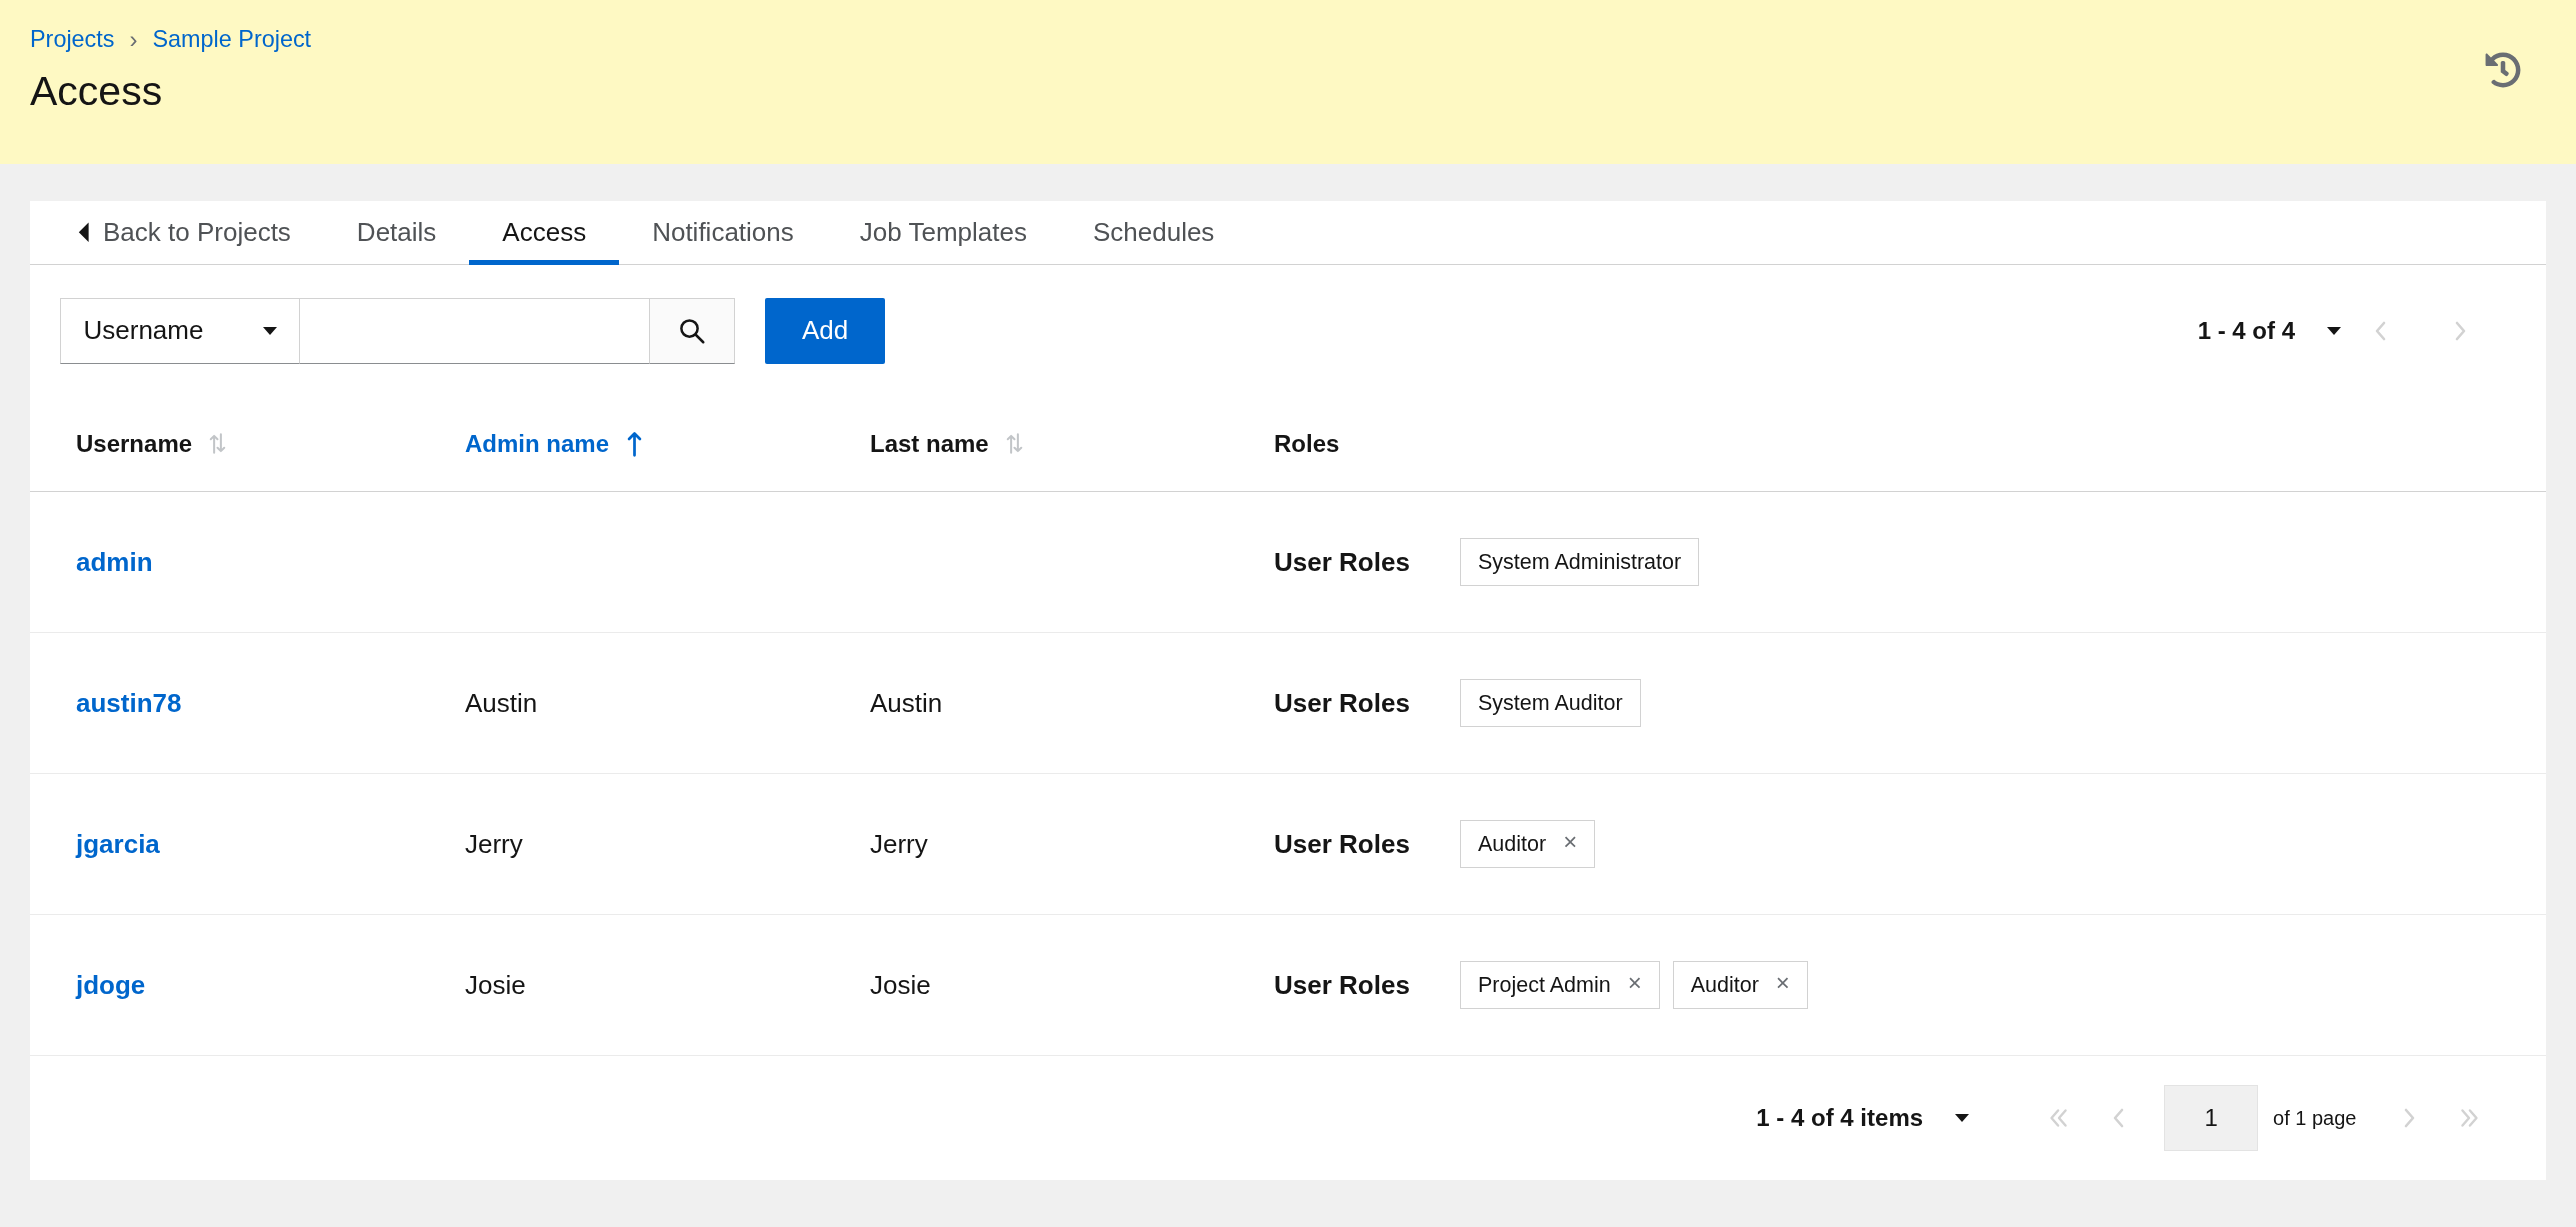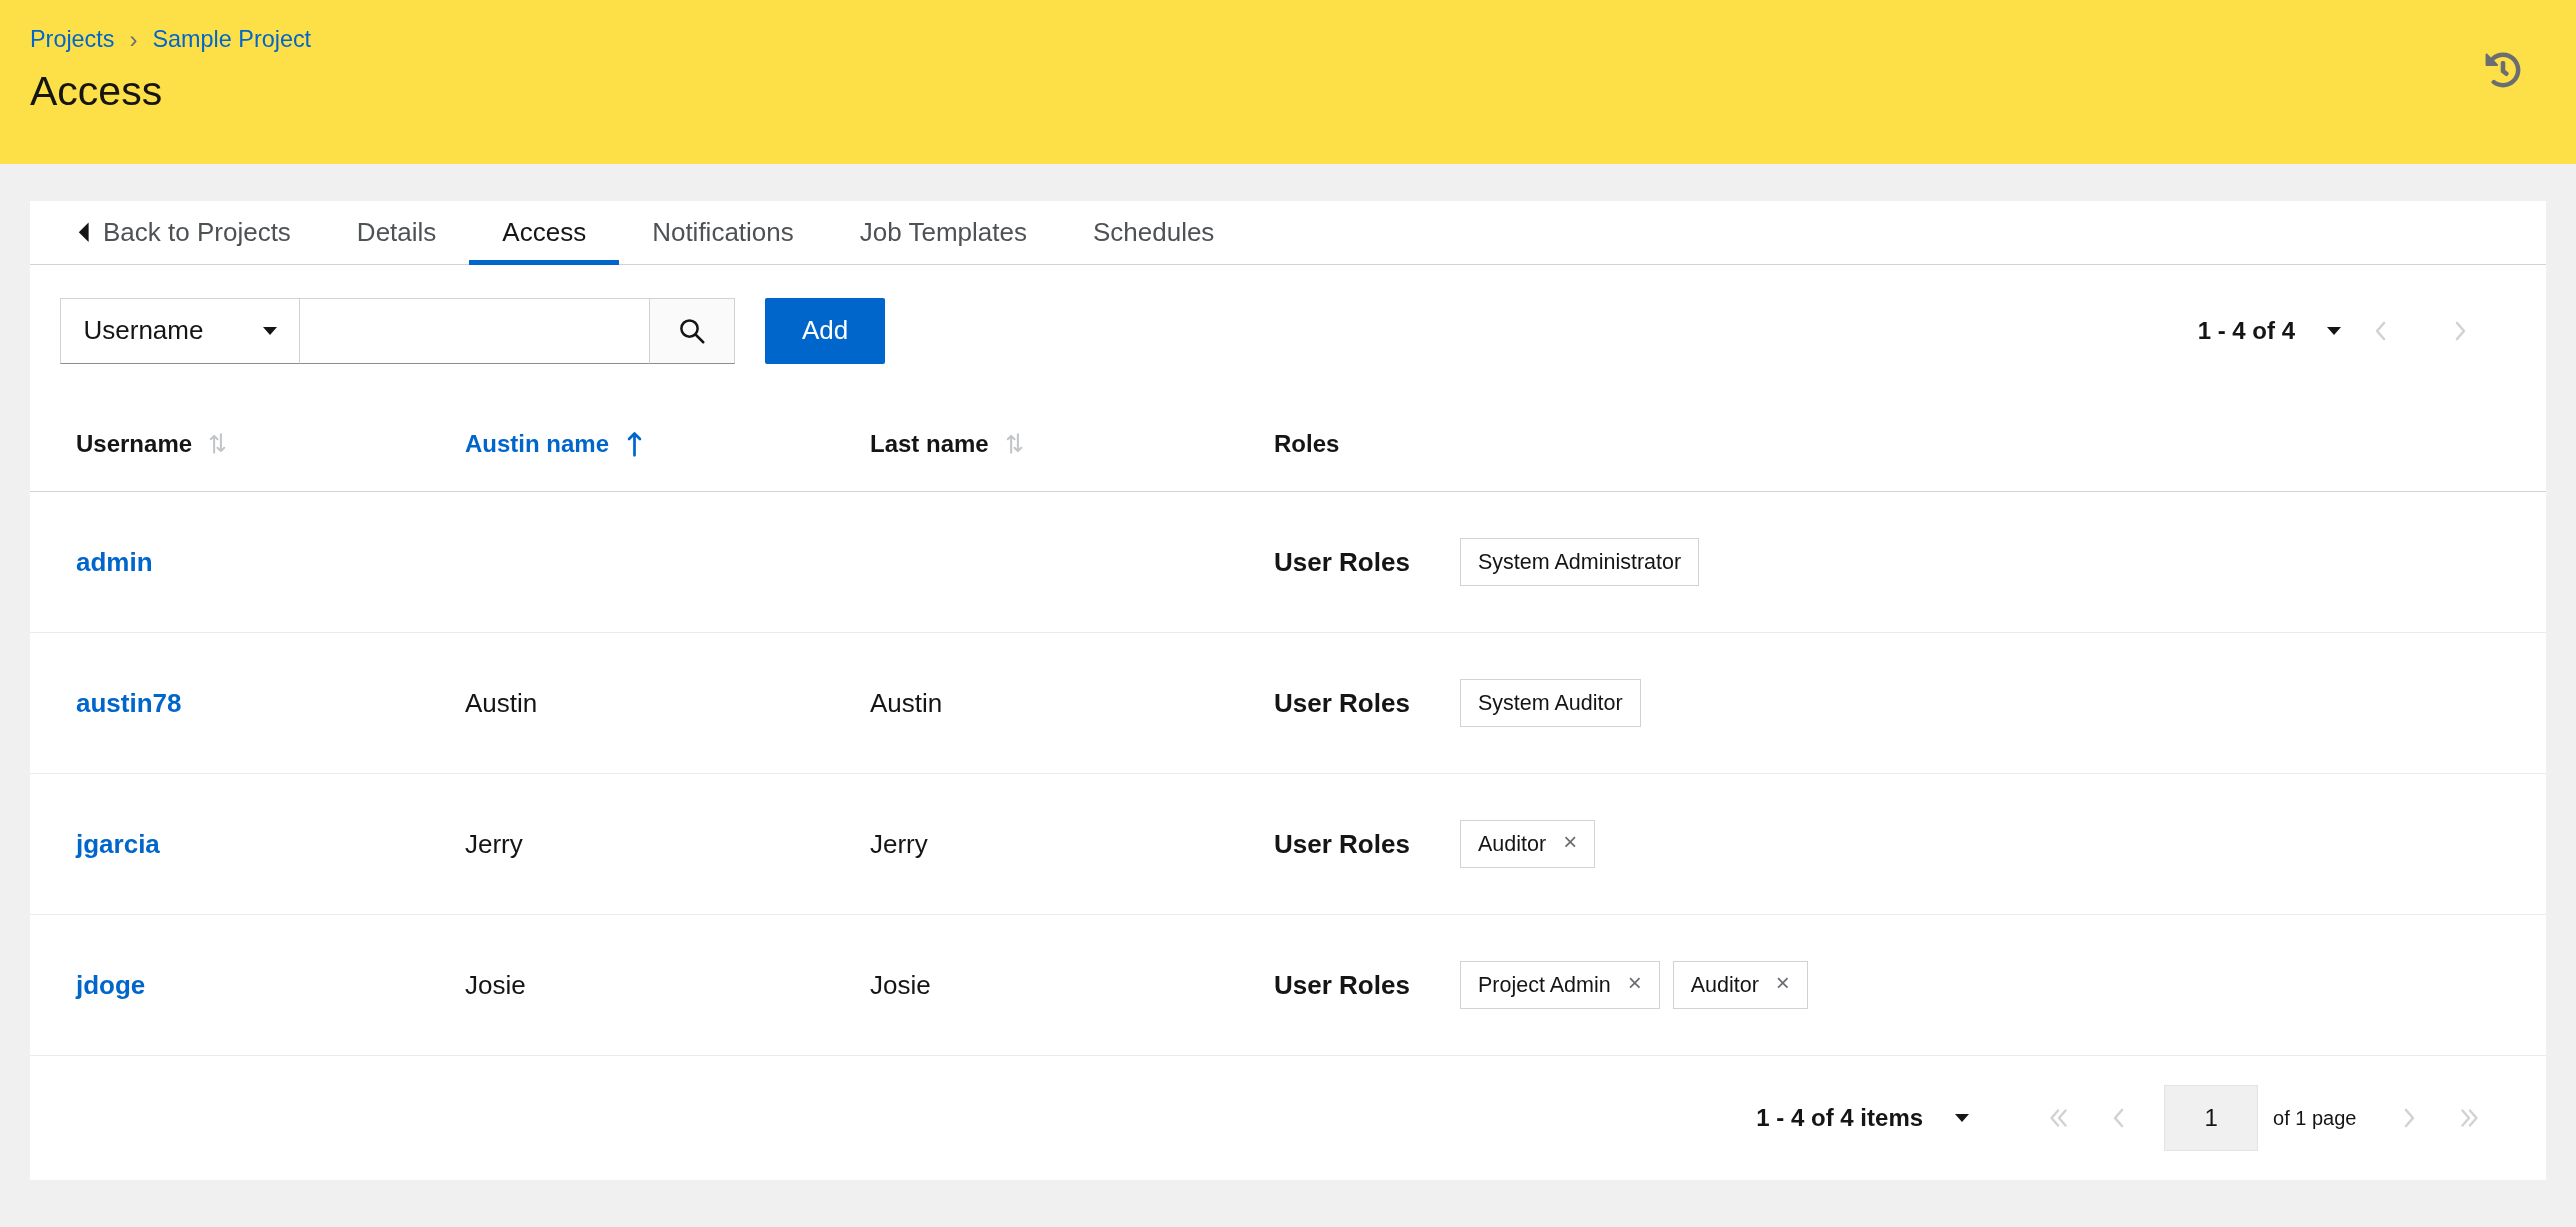--- a/index.html
+++ b/index.html
@@ -3,21 +3,21 @@
 <meta charset="utf-8">
 <style>
   * { box-sizing: border-box; margin: 0; padding: 0; }
   html, body { width: 2576px; height: 1227px; }
   body {
     background: #f0f0f0;
     font-family: "Liberation Sans", "DejaVu Sans", sans-serif;
     color: #151515;
     overflow: hidden;
   }
-  .masthead { background: #fde047; height: 164px; position: relative; padding: 26px 52px 0 30px; }
+  .masthead { background: #fef9c3; height: 164px; position: relative; padding: 26px 52px 0 30px; }
   .breadcrumb { display: flex; align-items: center; gap: 15px; font-size: 23.4px; }
   .breadcrumb-link { color: #0066cc; cursor: pointer; text-decoration: none; }
   .breadcrumb-sep { color: #6a6e73; font-size: 24px; line-height: 1; }
   .page-title { font-size: 41px; font-weight: 500; margin-top: 15px; }
   .history-btn { position: absolute; right: 51px; top: 47px; width: 45px; height: 45px;
     display: flex; align-items: center; justify-content: center; cursor: pointer; background: none; border: none; }
 
   .content { padding: 37px 30px 0 30px; }
   .card { background: #fff; }
 
@@ -157,21 +157,21 @@
       <button class="th">
         <span>Username</span>
         <span>
           <svg width="17" height="27" viewBox="0 0 20 32" fill="none" stroke="#c2c5c8" stroke-width="2.4" stroke-linecap="round" stroke-linejoin="round">
               <path d="M6 27 L6 7 M2 11 L6 7 L10 11"></path>
               <path d="M14 5 L14 25 M10 21 L14 25 L18 21"></path>
             </svg>
         </span>
       </button>
       <button class="th sorted">
-        <span>Austin name</span>
+        <span>Admin name</span>
         <span>
           <svg width="17" height="29" viewBox="0 0 18 32" fill="none" stroke="#0066cc" stroke-width="3" stroke-linecap="round" stroke-linejoin="round">
               <path d="M9 29 L9 5 M3 11 L9 5 L15 11"></path>
             </svg>
         </span>
       </button>
       <button class="th">
         <span>Last name</span>
         <span>
           <svg width="17" height="27" viewBox="0 0 20 32" fill="none" stroke="#c2c5c8" stroke-width="2.4" stroke-linecap="round" stroke-linejoin="round">

